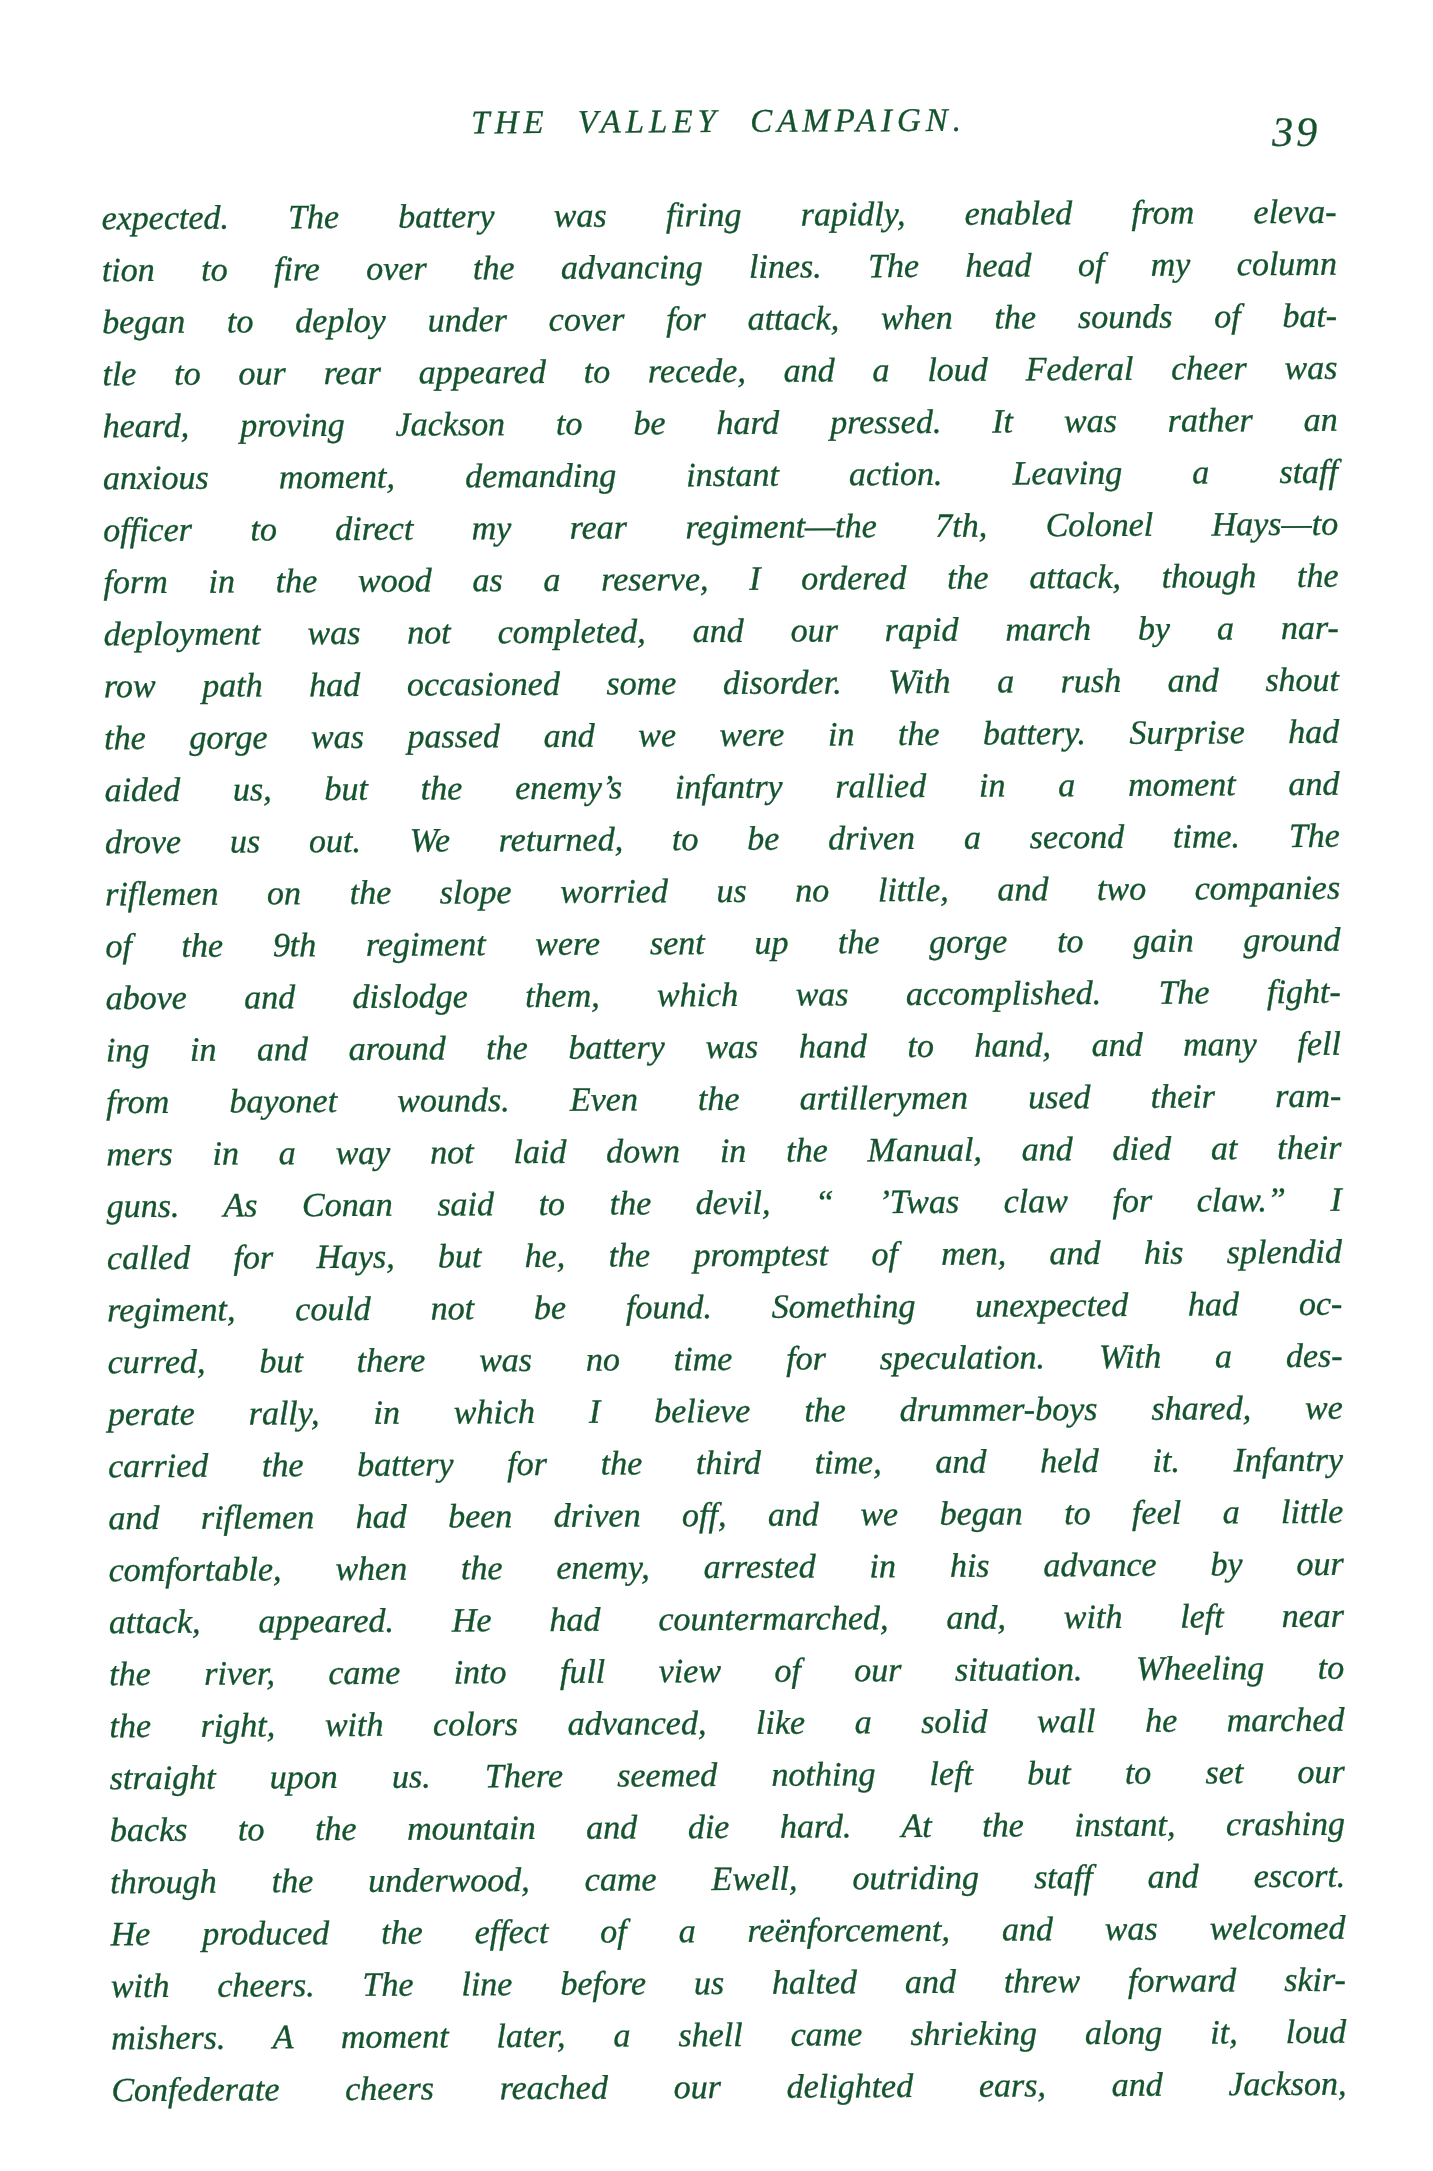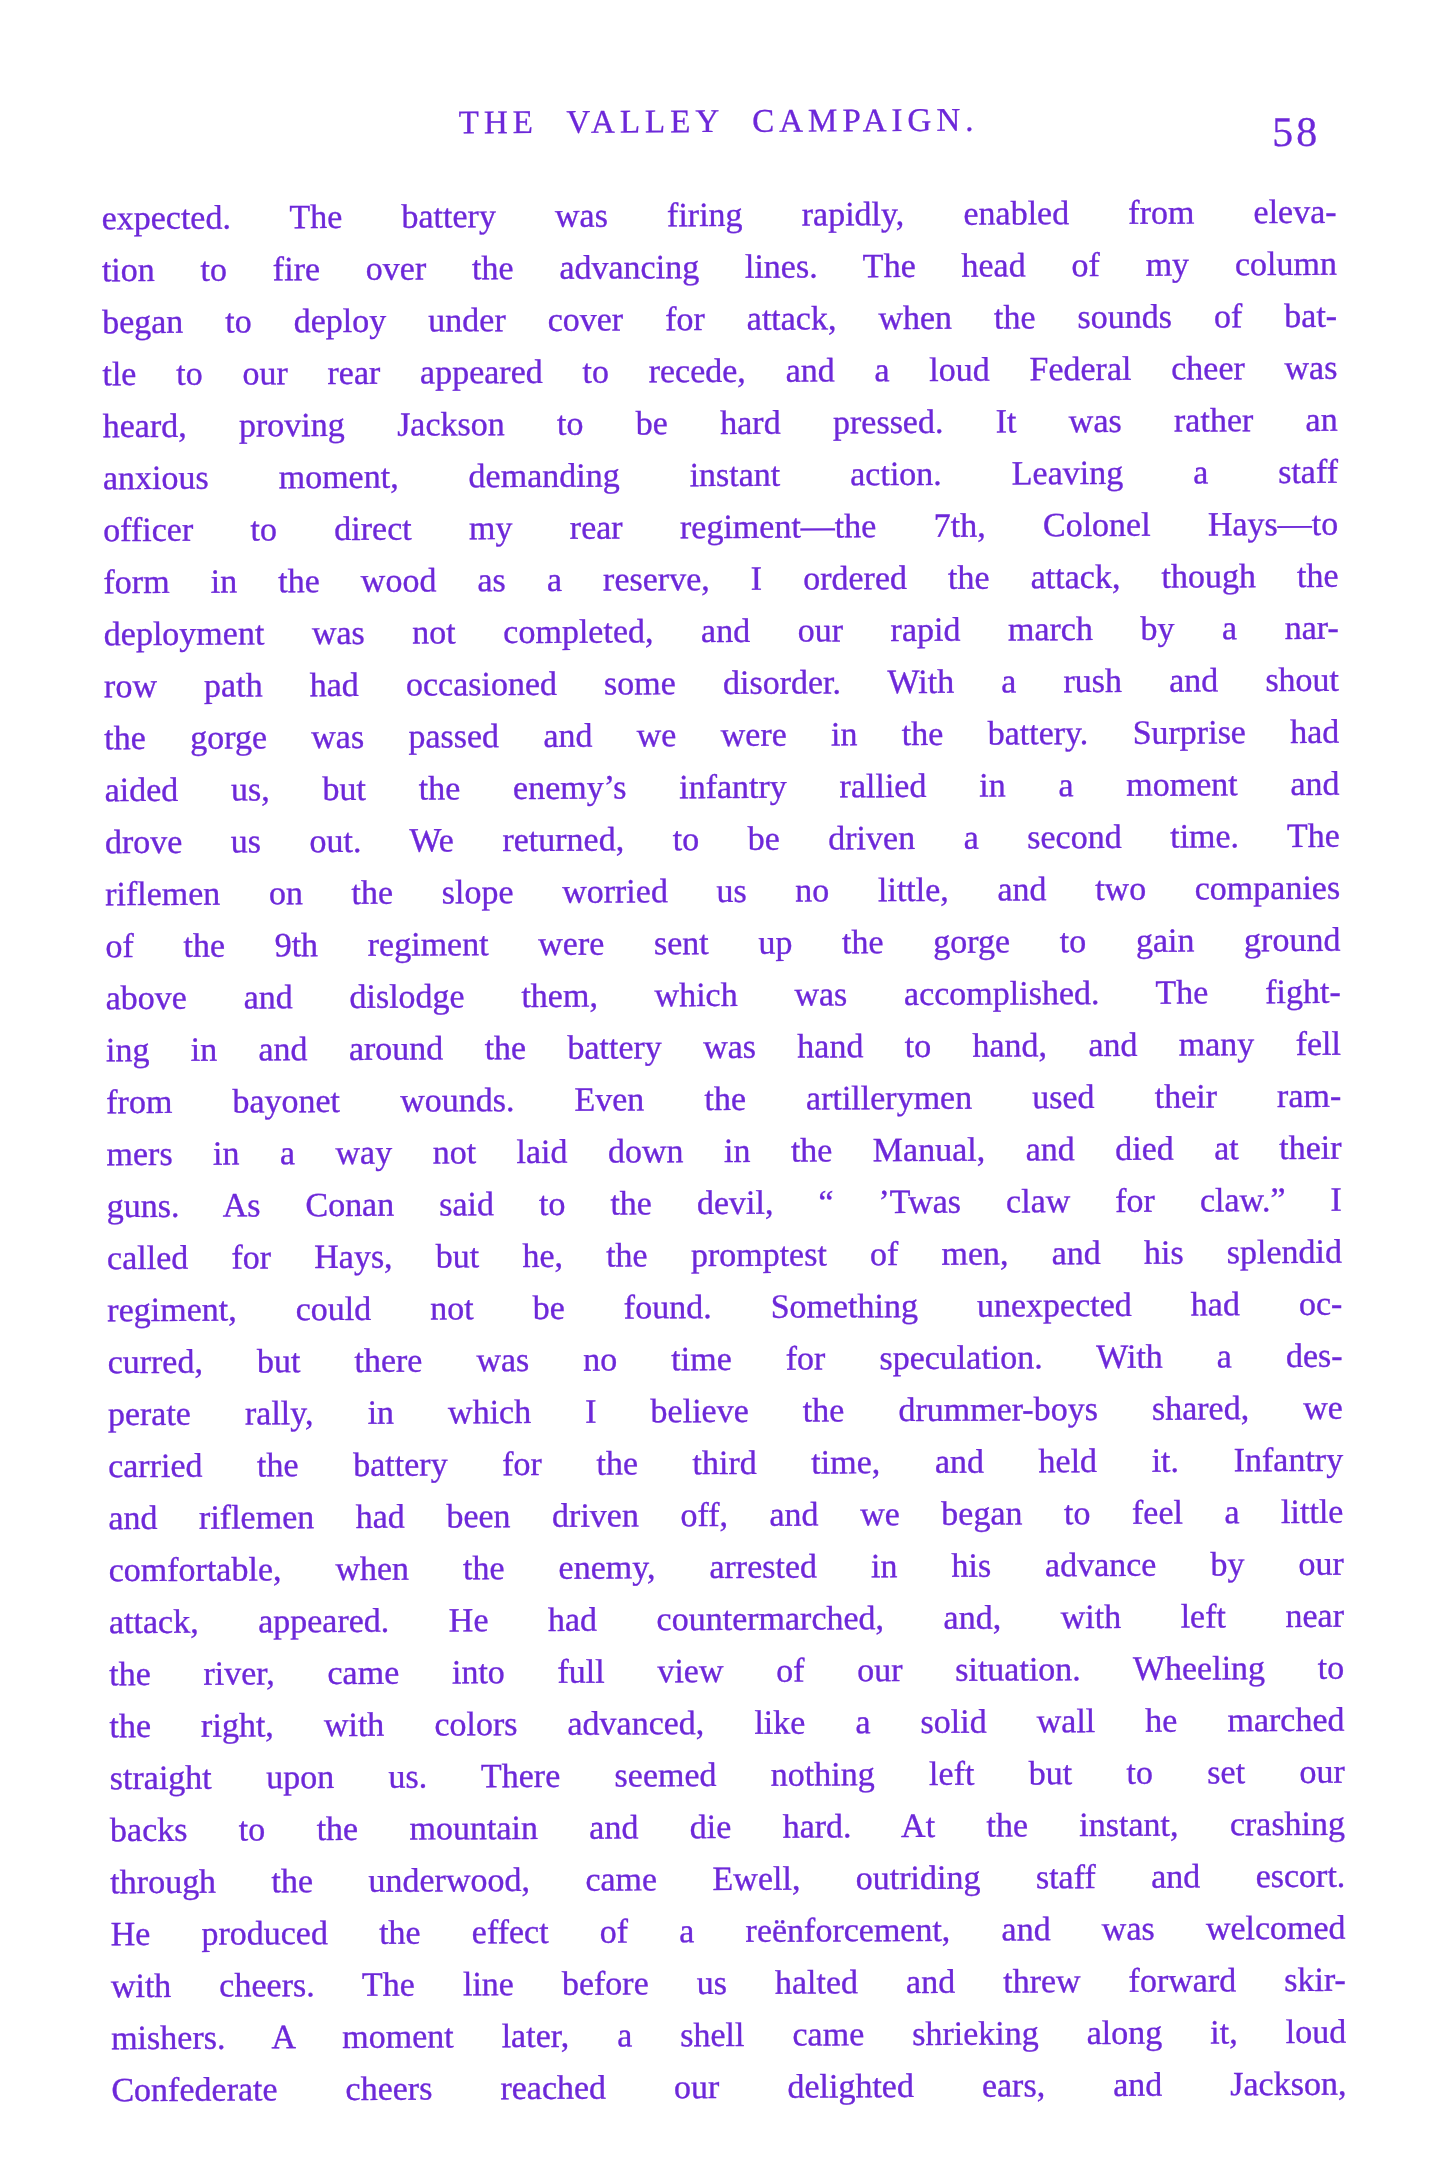--- a/index.html
+++ b/index.html
@@ -8,21 +8,22 @@
     height: 2171px;
     background: #ffffff;
     overflow: hidden;
   }
   .page {
     position: relative;
     width: 1433px;
     height: 2171px;
     background: #ffffff;
     font-family: "Liberation Serif", serif;
-    color: #6d28d9;
+    color: #14532d;
+    font-style: italic;
   }
   .scan-tilt {
     position: absolute;
     left: 0; top: 0;
     width: 100%; height: 100%;
     transform: rotate(-0.3deg);
     transform-origin: 50% 40%;
   }
   .running-header {
     position: absolute;
@@ -64,21 +65,21 @@
   }
 </style>
 </head>
 <body>
 
 <div class="page">
   <div class="scan-tilt">
 
     <div class="running-header">
       <span>THE VALLEY CAMPAIGN.</span>
-      <span class="page-number">58</span>
+      <span class="page-number">39</span>
     </div>
 
     <div class="body-text" id="body-text">
         <div class="text-line">expected.  The battery was firing rapidly, enabled from eleva-</div>
         <div class="text-line">tion to fire over the advancing lines.  The head of my column</div>
         <div class="text-line">began to deploy under cover for attack, when the sounds of bat-</div>
         <div class="text-line">tle to our rear appeared to recede, and a loud Federal cheer was</div>
         <div class="text-line">heard, proving Jackson to be hard pressed.  It was rather an</div>
         <div class="text-line">anxious moment, demanding instant action.  Leaving a staff</div>
         <div class="text-line">officer to direct my rear regiment—the 7th, Colonel Hays—to</div>

